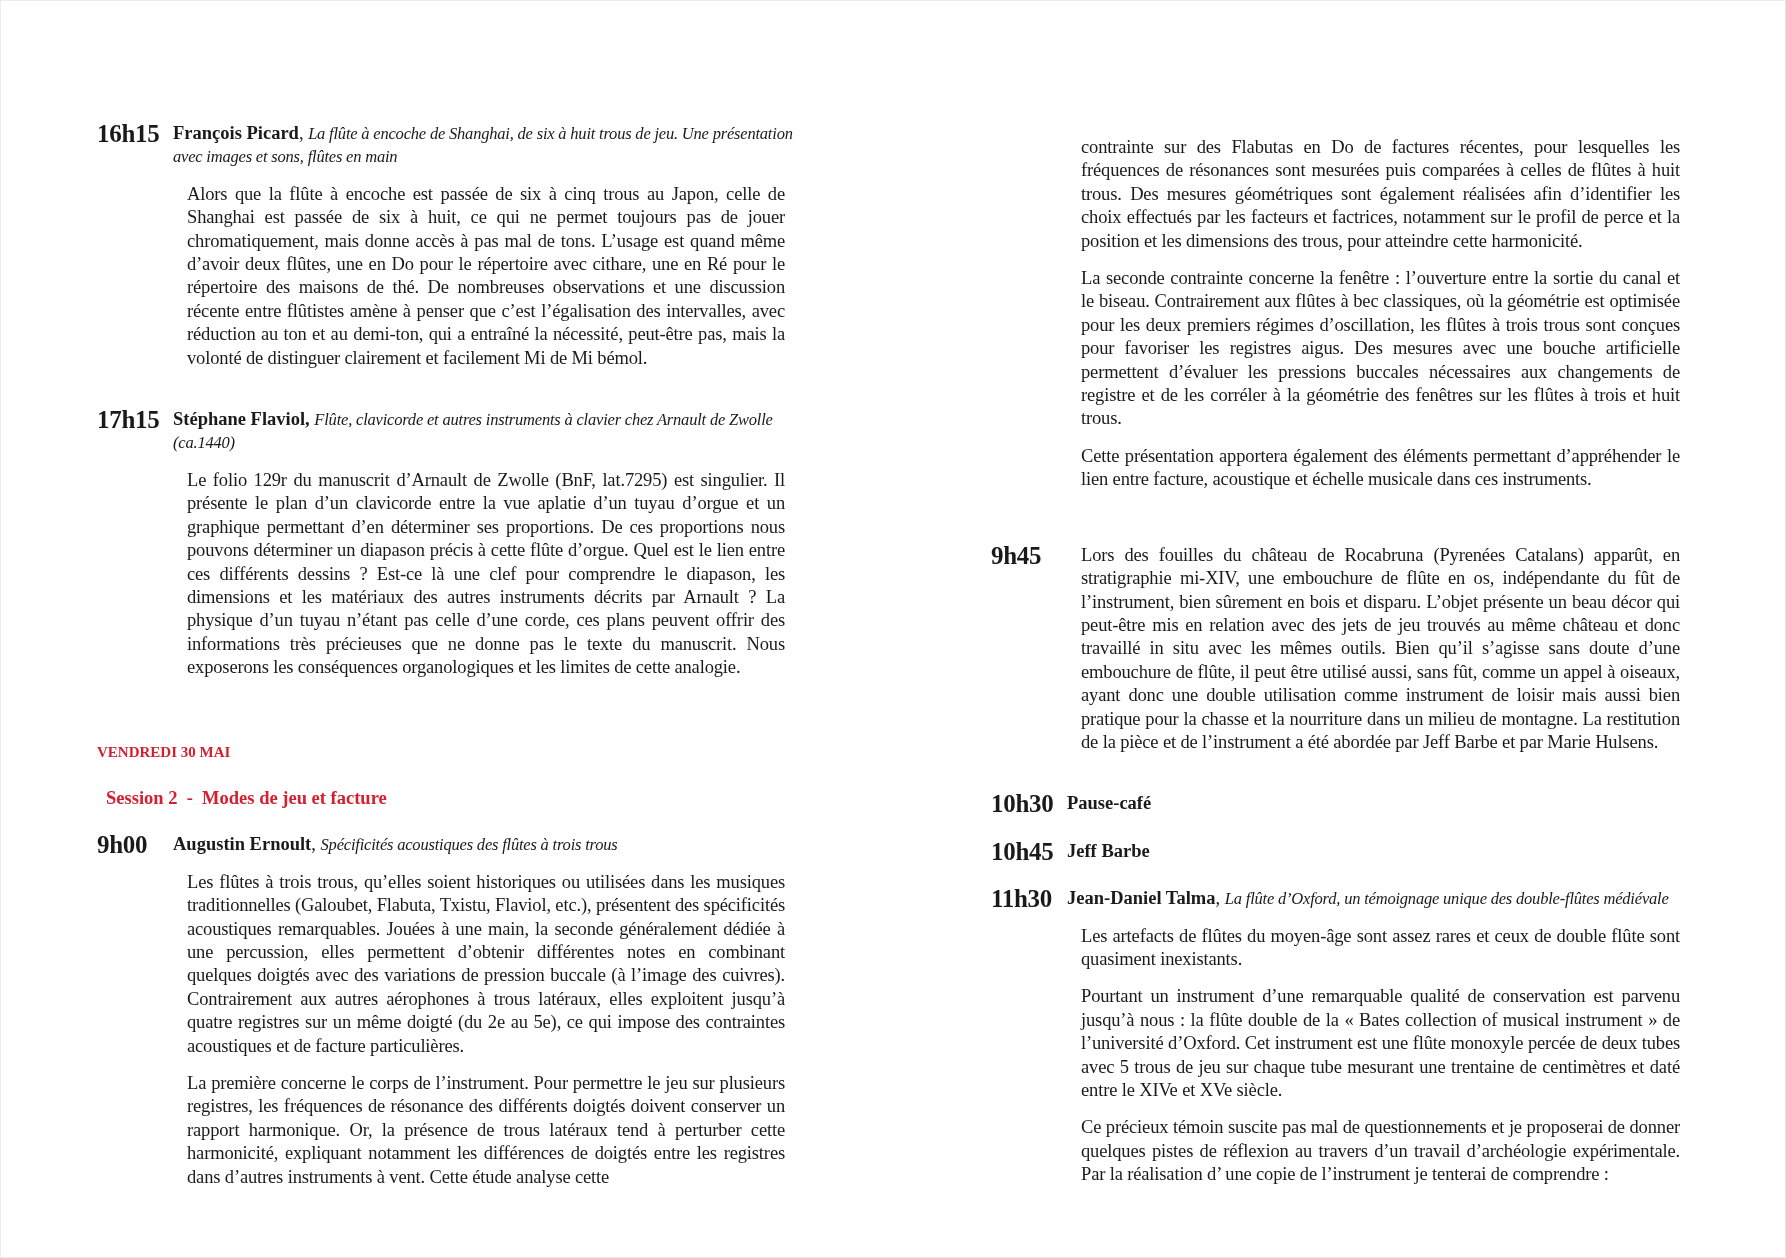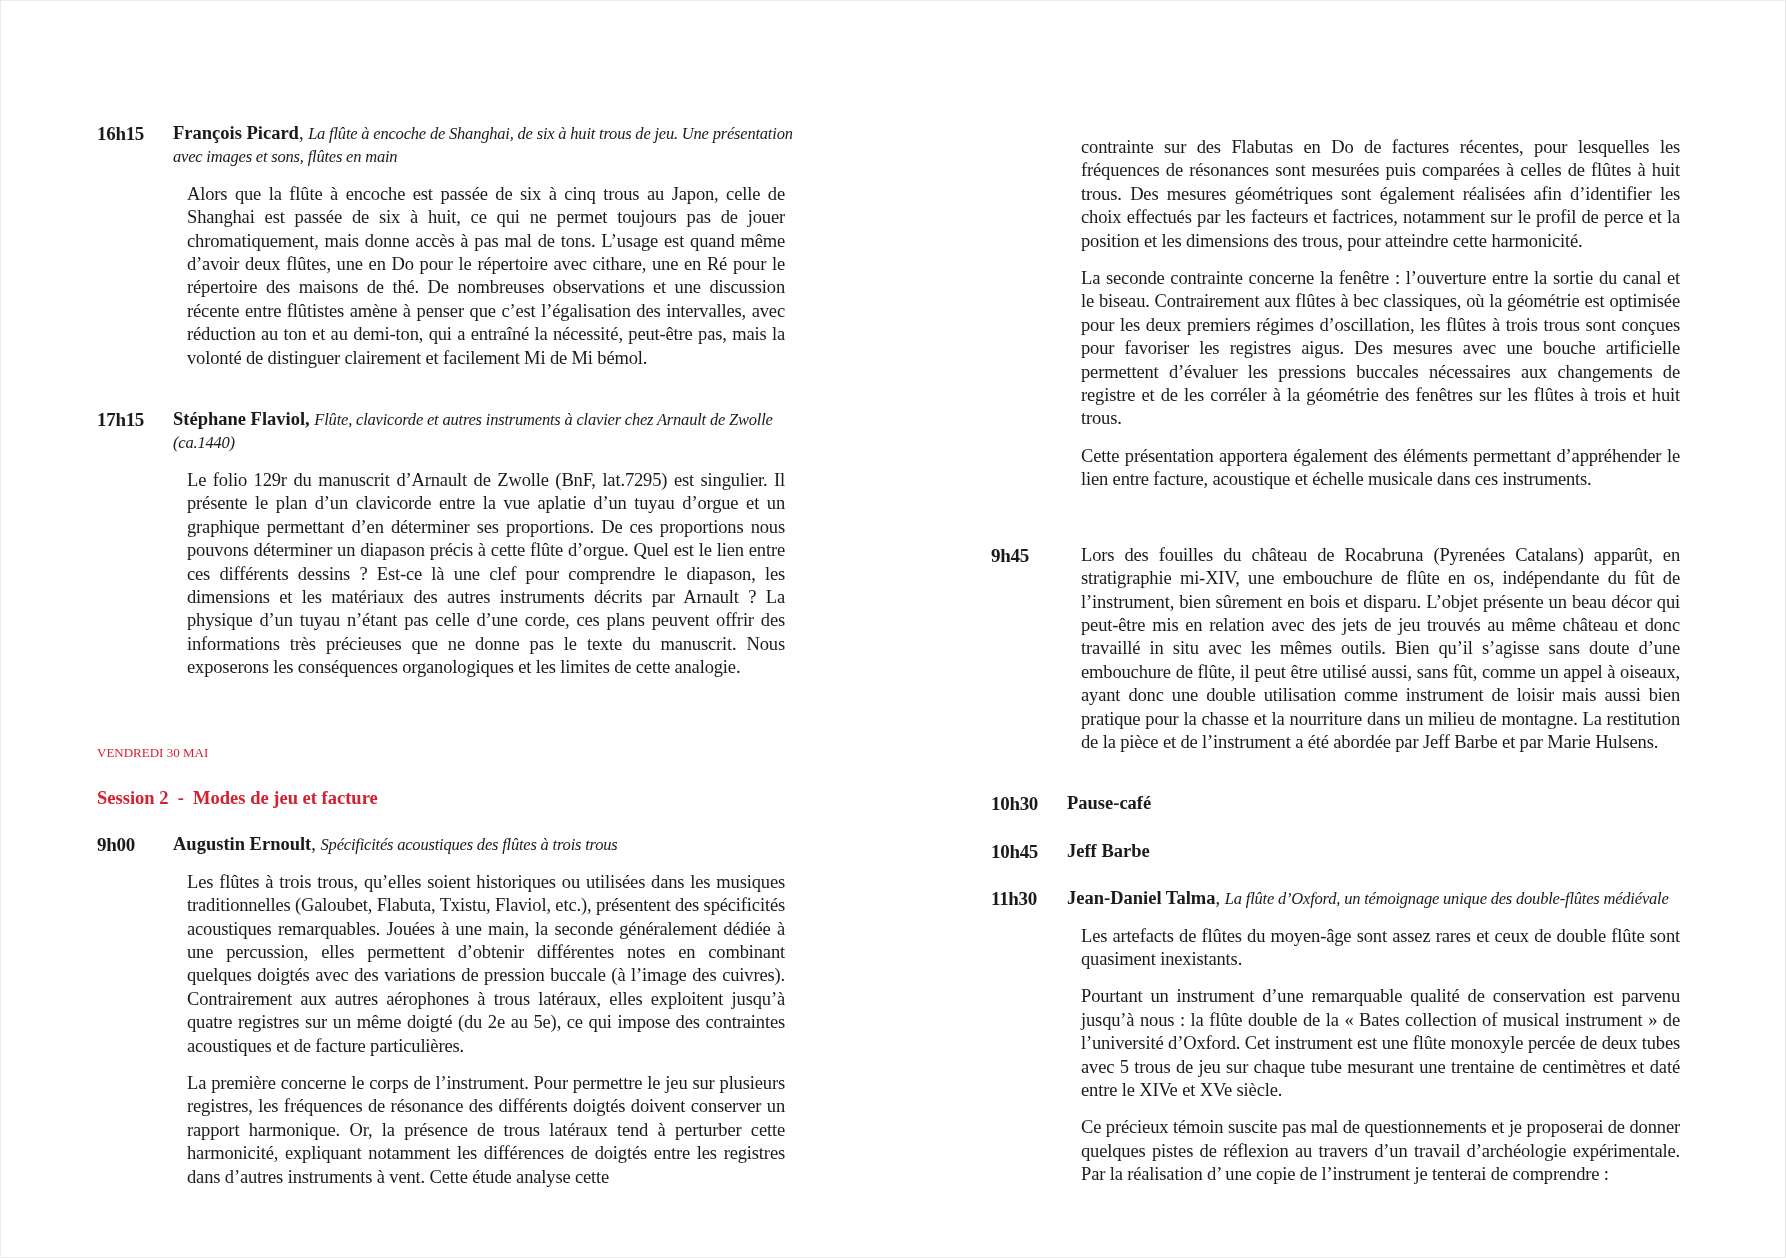--- a/index.html
+++ b/index.html
@@ -5,30 +5,30 @@
   html, body { margin: 0; padding: 0; background: #ffffff; }
   body { width: 1786px; height: 1258px; overflow: hidden; position: relative;
          font-family: "Liberation Serif", "DejaVu Serif", serif; color: #1a1a1a; }
   .page { position: absolute; left: 0; top: 0; width: 1784px; height: 1256px;
           border: 1px solid #ececec; border-right: 2px solid #e4e4e4; background: #fff; }
   .col { position: absolute; top: 121px; }
   .col-left { left: 96px; width: 702px; }
   .col-right { left: 990px; width: 703px; }
   .entry { position: relative; padding-left: 76px; margin-bottom: 0; }
   .entry .time { position: absolute; left: 0; top: 0; font-weight: bold;
-                 font-size: 19px; line-height: 23.4px; letter-spacing: -0.3px; }
+                 font-size: 25px; line-height: 23.4px; letter-spacing: -0.3px; }
   .entry .head { font-size: 18.5px; line-height: 23.4px; }
   .entry .speaker { font-weight: bold; }
   .entry .title { font-style: italic; font-size: 16.5px; letter-spacing: -0.2px; }
   .entry p { margin: 14px; font-size: 18.5px; line-height: 23.4px; text-align: justify;
              letter-spacing: -0.15px; }
   .gap { height: 24px; }
   .gap-lg { height: 47px; }
-  .red-head { color: #d42030; font-weight: normal; font-size: 13px; line-height: 23.4px; }
-  .session { color: #d42030; font-weight: bold; font-size: 18.5px; line-height: 23.4px; white-space: pre; }
+  .red-head { color: #d42030; font-weight: bold; font-size: 15px; line-height: 23.4px; }
+  .session { color: #d42030; font-weight: bold; font-size: 18.5px; line-height: 23.4px; white-space: pre; margin-left: 9px; }
   .solo-gap { height: 23px; }
 </style>
 </head>
 <body>
 
 <div class="page">
 
   <div class="col col-left">
 
     <div class="entry">

